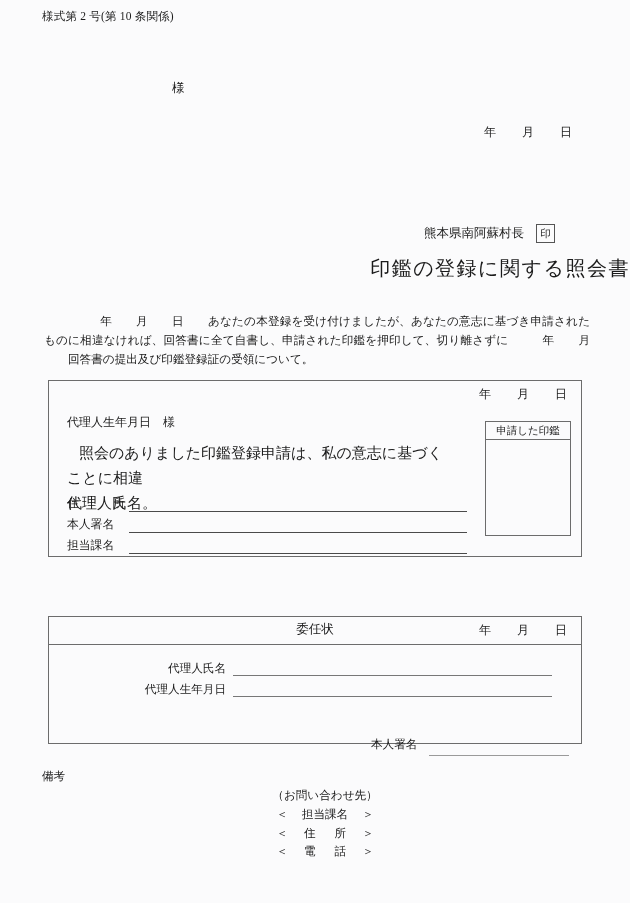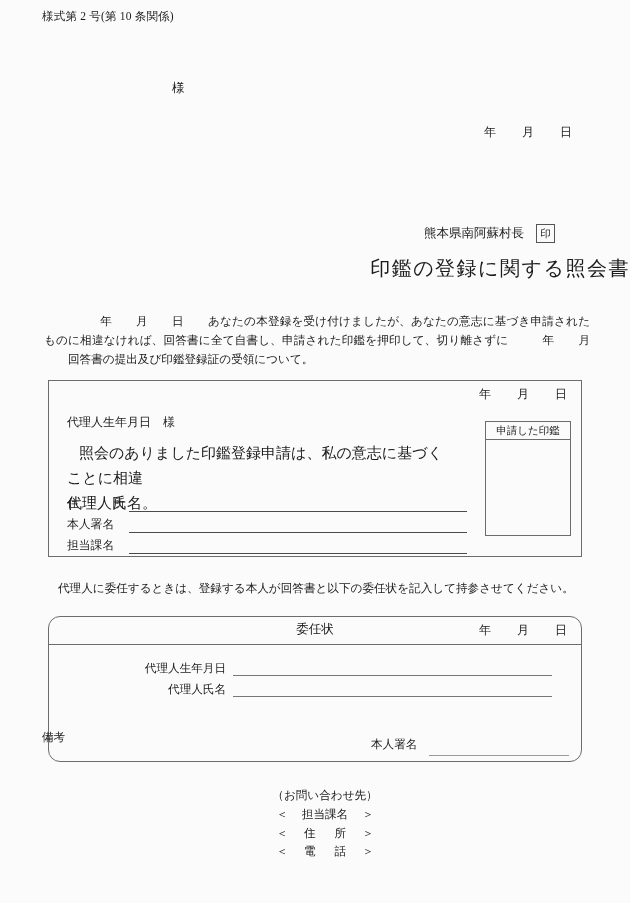--- a/index.html
+++ b/index.html
@@ -203,22 +203,21 @@
     left: 58px;
     top: 581px;
     font-size: 11.6px;
   }
 
   
   #delegation-panel {
     left: 48px;
     top: 616px;
     width: 534px;
-    height: 146px;
-    border-radius: 12px;
+    height: 128px;
   }
   #delegation-panel .hr-div { top: 27px; }
 
   .agent-fields {
     position: absolute;
     left: 88px;
     top: 38px;
     width: 415px;
   }
   .agent-row {
@@ -259,21 +258,21 @@
     position: absolute;
     left: 380px;
     top: 138px;
     width: 140px;
     border-bottom: 1px solid #9a9a9a;
   }
 
   
   .remarks {
     left: 42px;
-    top: 730px;
+    top: 769px;
     font-size: 11.6px;
   }
   .contact-block {
     left: 0;
     top: 787px;
     width: 630px;
     text-align: center;
     font-size: 11.6px;
     line-height: 1.62;
   }
@@ -352,40 +351,39 @@
         <span class="field-label">担当課名</span>
         <span class="field-line"></span>
       </div>
     </div>
 
     <div id="seal-specimen">
       <div class="cap">申請した印鑑</div>
     </div>
   </div>
 
-  <div class="abs proxy-note">代理人に委任するときは、登録する本人が回答書と以下の委任状を記入して持参させてください。</div>
 
   <div class="panel" id="delegation-panel">
     <div class="panel-header">
       <div class="panel-title">委任状</div>
       <div class="panel-date date-row">
         <span>年</span>
         <span>月</span>
         <span>日</span>
       </div>
     </div>
     <div class="hr-div"></div>
 
     <div class="agent-fields">
       <div class="agent-row">
+        <span class="agent-label">代理人氏名</span>
+        <span class="agent-line"></span>
+      </div>
+      <div class="agent-row">
         <span class="agent-label">代理人生年月日</span>
-        <span class="agent-line"></span>
-      </div>
-      <div class="agent-row">
-        <span class="agent-label">代理人氏名</span>
         <span class="agent-line"></span>
       </div>
     </div>
 
     <div class="sign-inline">本人署名</div>
     <div class="sign-rule"></div>
   </div>
 
   <div class="abs remarks">備考</div>
 

